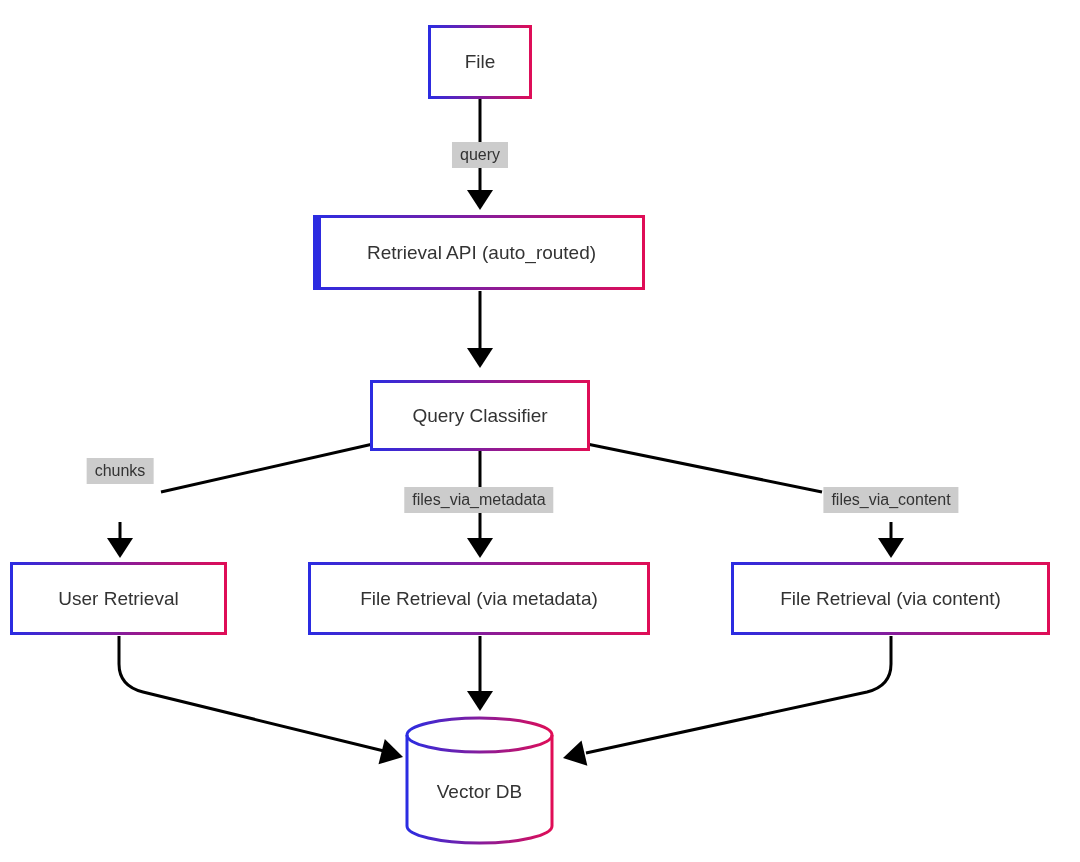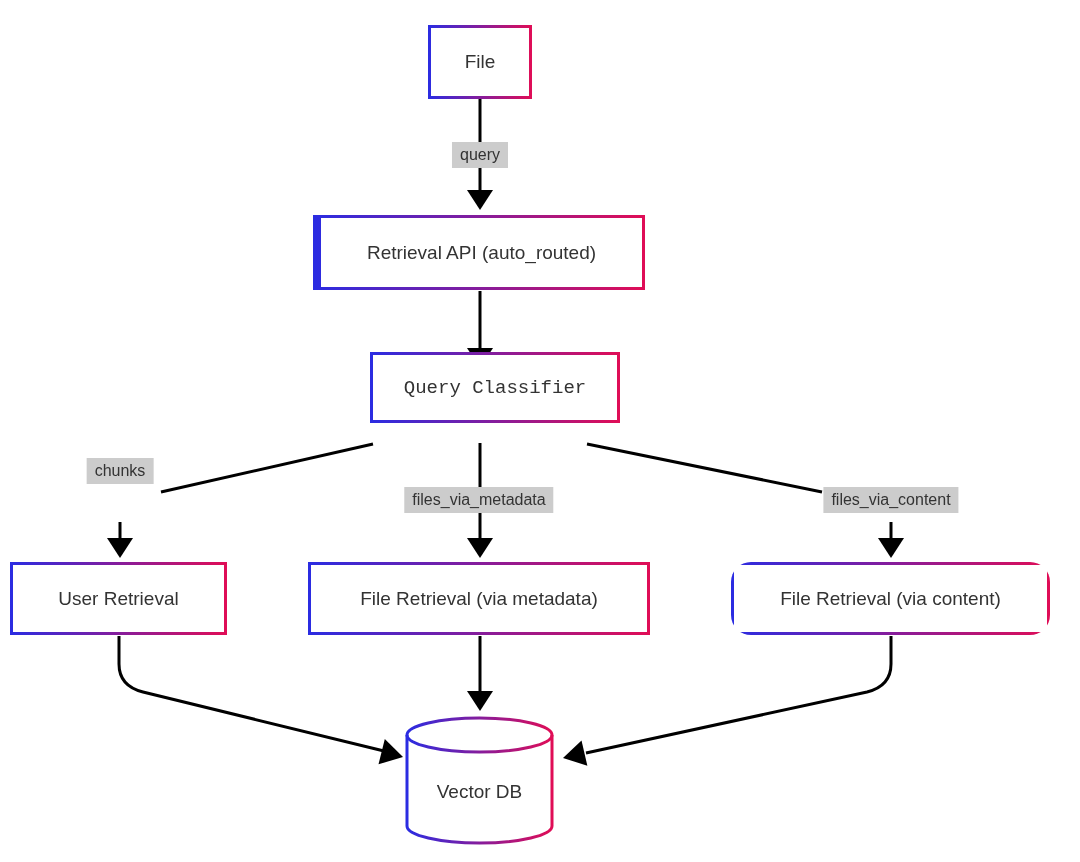--- a/index.html
+++ b/index.html
@@ -101,31 +101,31 @@
   <div class="edge-label" style="left:891px;top:487px;">files_via_content</div>
 
   <div class="node" style="left:428px;top:25px;width:104px;height:74px;">
     <div class="node-inner">File</div>
   </div>
 
   <div class="node" style="left:313px;top:215px;width:332px;height:75px;padding-left:8px;">
     <div class="node-inner">Retrieval API (auto_routed)</div>
   </div>
 
-  <div class="node" style="left:370px;top:352px;width:250px;height:71px;font-family:Liberation Mono, monospace;">
+  <div class="node" style="left:370px;top:380px;width:220px;height:71px;">
     <div class="node-inner">Query Classifier</div>
   </div>
 
   <div class="node" style="left:10px;top:562px;width:217px;height:73px;">
     <div class="node-inner">User Retrieval</div>
   </div>
 
   <div class="node" style="left:308px;top:562px;width:342px;height:73px;">
     <div class="node-inner">File Retrieval (via metadata)</div>
   </div>
 
-  <div class="node" style="left:731px;top:562px;width:319px;height:73px;border-radius:20px;">
+  <div class="node" style="left:731px;top:562px;width:319px;height:73px;">
     <div class="node-inner">File Retrieval (via content)</div>
   </div>
 
   <div class="cyl-label" style="left:407px;top:781px;width:145px;">Vector DB</div>
 
 </div>
 
 </body></html>

